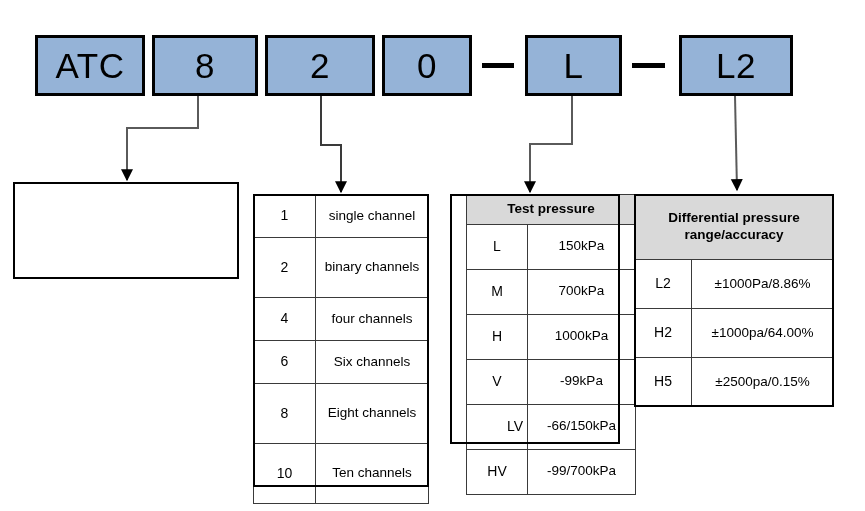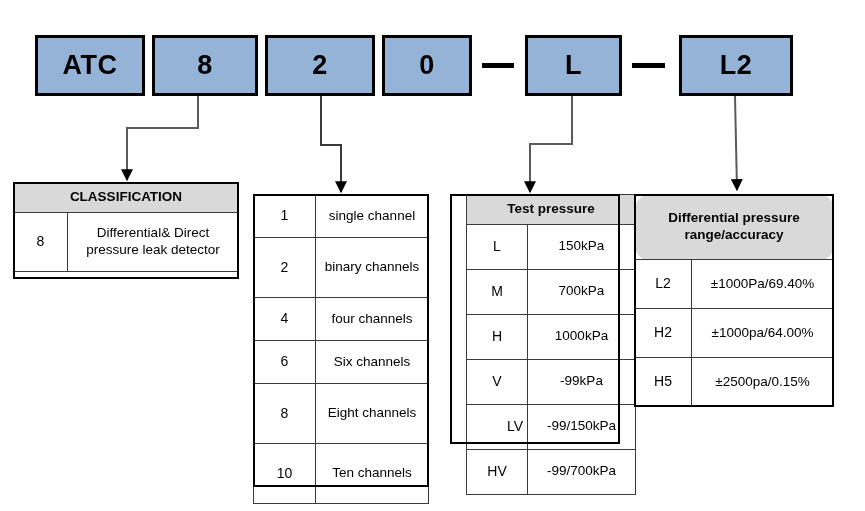--- a/index.html
+++ b/index.html
@@ -34,22 +34,22 @@
 
   
   .code-box {
     position: absolute;
     background: #95b3d7;
     border: 3px solid #000000;
     box-sizing: border-box;
     display: flex;
     align-items: center;
     justify-content: center;
-    font-size: 27px;
-    font-weight: 700;
+    font-size: 35px;
+    font-weight: 400;
     letter-spacing: 0.5px;
     line-height: 1;
   }
 
   .dash {
     position: absolute;
     background: #000000;
     height: 5px;
   }
 
@@ -129,31 +129,20 @@
   <div class="code-box" style="left:525px; top:35px; width:97px; height:61px;">
     <span>L</span>
   </div>
 
   <div class="dash" style="left:632px; top:63px; width:33px;"></div>
 
   <div class="code-box" style="left:679px; top:35px; width:114px; height:61px;">
     <span>L2</span>
   </div>
 
-  <table class="tbl" style="left:13px; top:182px; width:226px;">
-    <tbody>
-        <tr>
-      <td class="hdr" colspan="2">CLASSIFICATION</td>
-    </tr>
-    <tr>
-      <td class="key" style="width:45px; height:48px;">8</td>
-      <td>Differential&amp; Direct pressure leak detector</td>
-    </tr>
-  </tbody>
-    </table>
   <div class="outer-frame" style="left:13px; top:182px; width:226px; height:97px;"></div>
 
   <table class="tbl" style="left:253px; top:194px; width:176px;">
     <tbody>
     <tr>
       <td class="key" style="width:53px; height:32px;">1</td>
       <td>single channel</td>
     </tr>
     <tr>
       <td class="key" style="height:49px;">2</td>
@@ -195,38 +184,38 @@
     <tr>
       <td class="key" style="height:34px;">H</td>
       <td>1000kPa</td>
     </tr>
     <tr>
       <td class="key" style="height:34px;">V</td>
       <td>-99kPa</td>
     </tr>
     <tr>
       <td class="key" style="height:34px;text-align:right;">LV</td>
-      <td>-99/150kPa</td>
+      <td>-66/150kPa</td>
     </tr>
     <tr>
       <td class="key" style="height:34px;">HV</td>
       <td>-99/700kPa</td>
     </tr>
   </tbody>
     </table>
   <div class="outer-frame" style="left:450px; top:194px; width:170px; height:250px;"></div>
 
   <table class="tbl" style="left:634px; top:194px; width:200px;">
     <tbody>
         <tr>
-      <td class="hdr" colspan="2" style="height:52px;border-radius:14px;">Differential pressure range/accuracy</td>
+      <td class="hdr" colspan="2" style="height:52px;">Differential pressure range/accuracy</td>
     </tr>
     <tr>
       <td class="key" style="width:48px; height:38px;">L2</td>
-      <td>±1000Pa/69.40%</td>
+      <td>±1000Pa/8.86%</td>
     </tr>
     <tr>
       <td class="key" style="height:38px;">H2</td>
       <td>±1000pa/64.00%</td>
     </tr>
     <tr>
       <td class="key" style="height:38px;">H5</td>
       <td>±2500pa/0.15%</td>
     </tr>
   </tbody>

